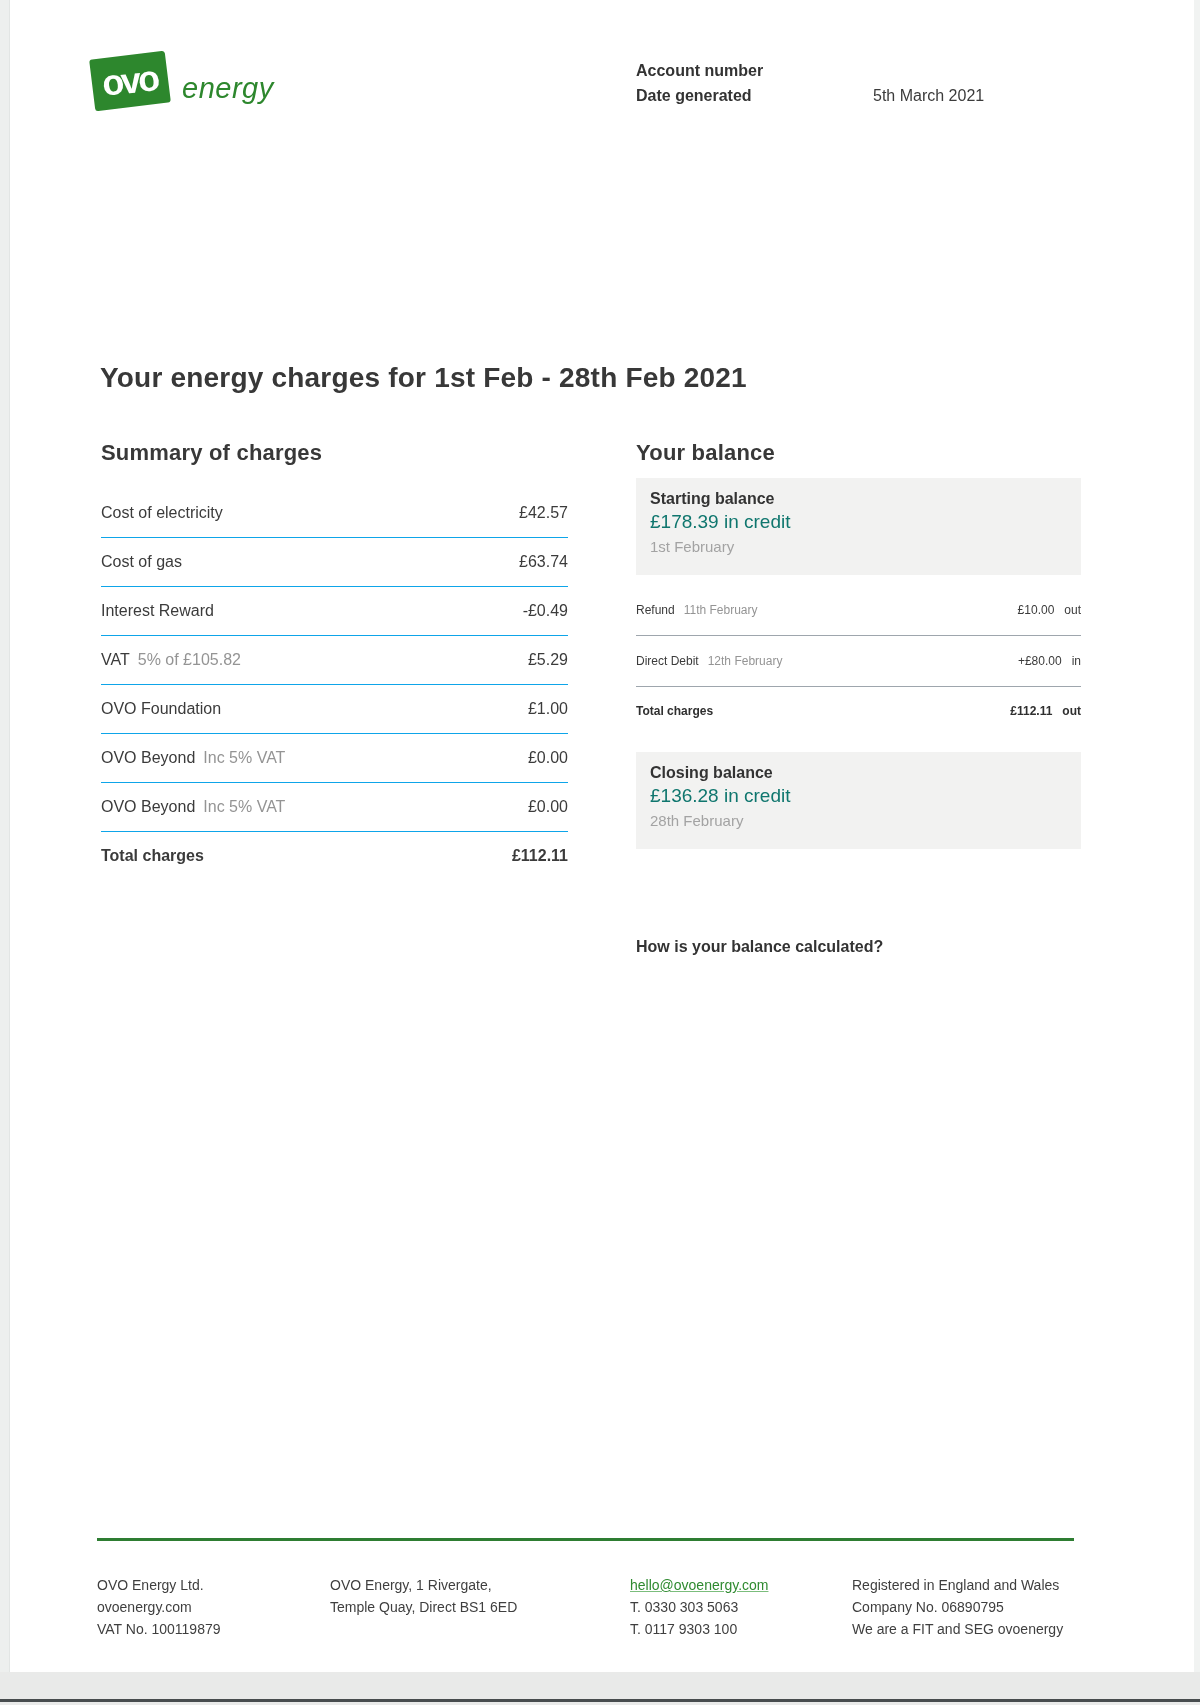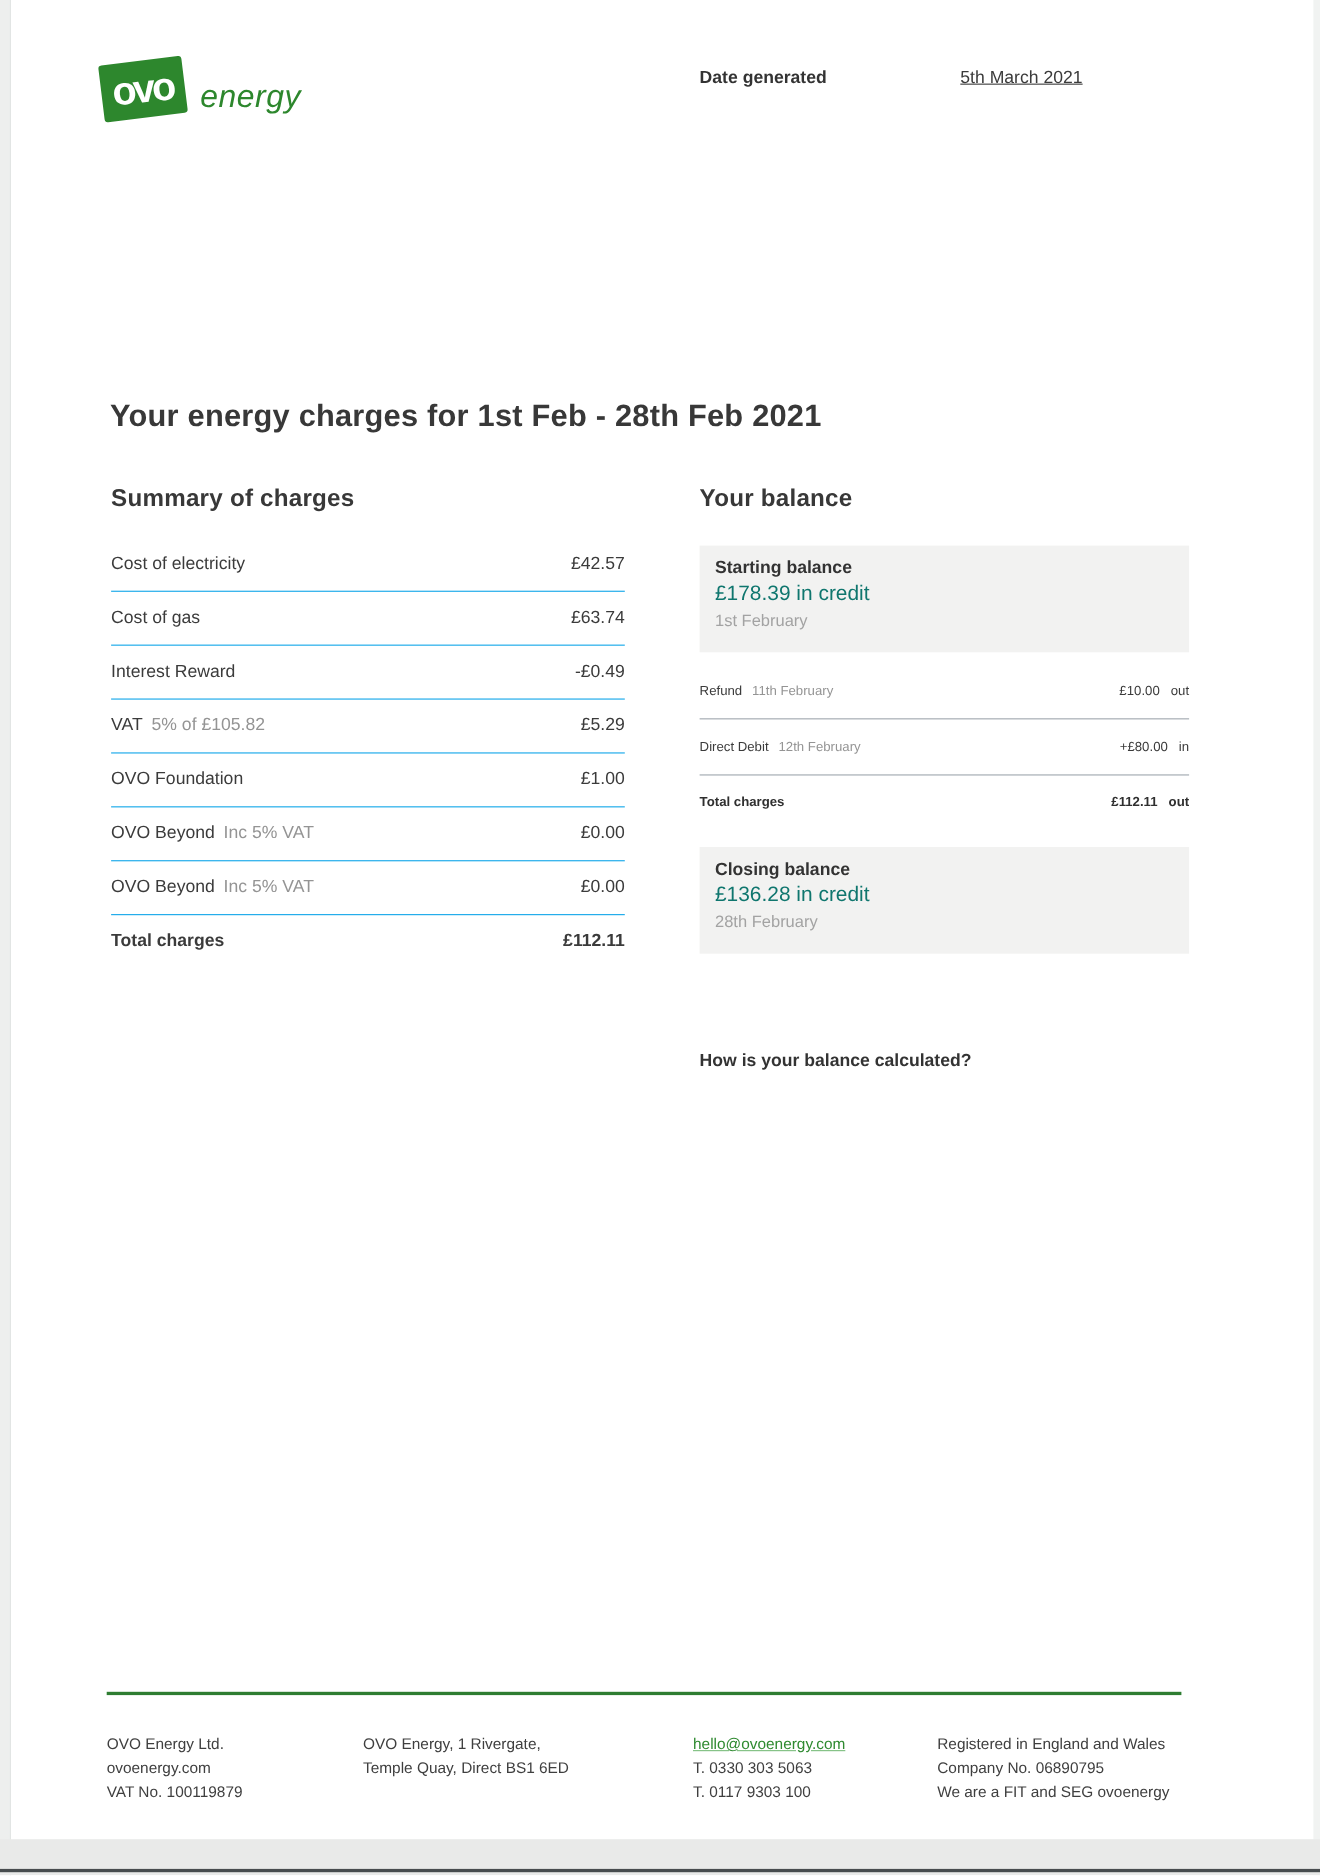--- a/index.html
+++ b/index.html
@@ -13,41 +13,41 @@
   
   .logo{position:absolute;left:92px;top:55px;display:flex;align-items:center;}
   .logo-mark{width:76px;height:52px;background:#2d872d;transform:rotate(-7deg);border-radius:3px;
              display:flex;align-items:center;justify-content:center;}
   .logo-ovo{color:#ffffff;font-weight:bold;font-size:36px;letter-spacing:-3px;transform:rotate(1deg);line-height:1;}
   .logo-energy{color:#2d872d;font-size:29px;margin-left:14px;margin-top:14px;letter-spacing:0.5px;font-style:italic;}
 
   .meta{position:absolute;left:636px;top:58px;width:444px;font-size:16px;}
   .meta-row{display:flex;height:25px;align-items:center;}
   .meta-label{width:237px;font-weight:700;color:#333333;}
-  .meta-value{color:#3b3b3b;text-decoration:underline;}
+  .meta-value{color:#3b3b3b;}
 
   
   .title{position:absolute;left:100px;top:362px;font-size:28px;font-weight:700;color:#383838;margin:0;letter-spacing:0.2px;}
 
   
   .col-left{position:absolute;left:101px;top:440px;width:467px;}
   .col-right{position:absolute;left:636px;top:440px;width:445px;}
   h2.sec{font-size:22px;font-weight:700;color:#383838;margin:0;letter-spacing:0.2px;}
 
   .table{margin-top:23px;}
   .srow{display:flex;justify-content:space-between;align-items:center;height:48px;border-bottom:1px solid #0ea5e9;font-size:16px;}
   .srow .lbl{color:#3b3b3b;}
   .srow .note{color:#949494;margin-left:8px;}
   .srow .note:empty{margin-left:0;}
   .srow .val{color:#3b3b3b;}
   .srow.total{border-bottom:none;font-weight:700;color:#2f2f2f;}
   .srow.total .val{font-weight:700;}
 
   .balbox{background:#f2f2f1;padding:12px 14px;height:73px;box-sizing:content-box;}
-  .balbox.start{margin-top:30px;}
+  .balbox.start{margin-top:12px;}
   .balbox .blabel{font-size:16px;font-weight:700;color:#333333;}
   .balbox .bamount{font-size:19px;color:#0f766e;margin-top:3px;}
   .balbox .bdate{font-size:15px;color:#a3a3a3;margin-top:5px;}
 
   .txns{margin-top:10px;}
   .trow{display:flex;justify-content:space-between;align-items:center;height:50px;border-bottom:1px solid #9ea6ad;font-size:12px;}
   .trow .tl .tlabel{color:#3b3b3b;}
   .trow .tl .tdate{color:#949494;margin-left:9px;}
   .trow .tr{display:flex;align-items:baseline;}
   .trow .tr .dir{margin-left:10px;}
@@ -77,20 +77,24 @@
 
   <div class="logo">
     <div class="logo-mark">
       <span class="logo-ovo">ovo</span>
     </div>
     <span class="logo-energy">energy</span>
   </div>
 
   <div class="meta">
     <div class="meta-row">
+      <span class="meta-label">Account number</span>
+      <span class="meta-value"></span>
+    </div>
+    <div class="meta-row">
       <span class="meta-label">Date generated</span>
       <span class="meta-value">5th March 2021</span>
     </div>
   </div>
 
   <h1 class="title">Your energy charges for 1st Feb - 28th Feb 2021</h1>
 
   <section class="col-left">
     <h2 class="sec">Summary of charges</h2>
     <div class="table">

